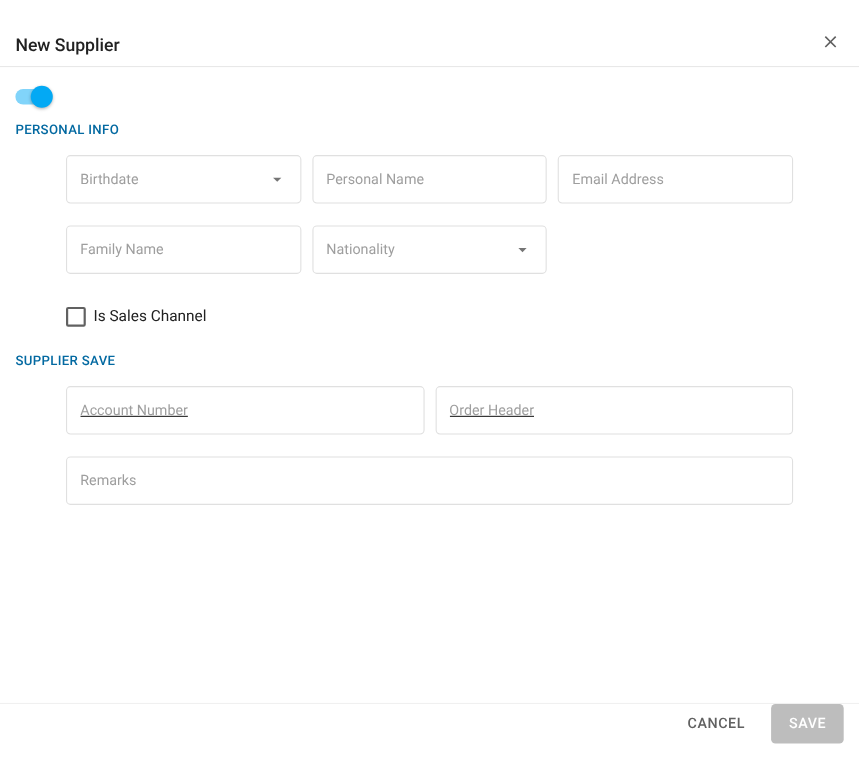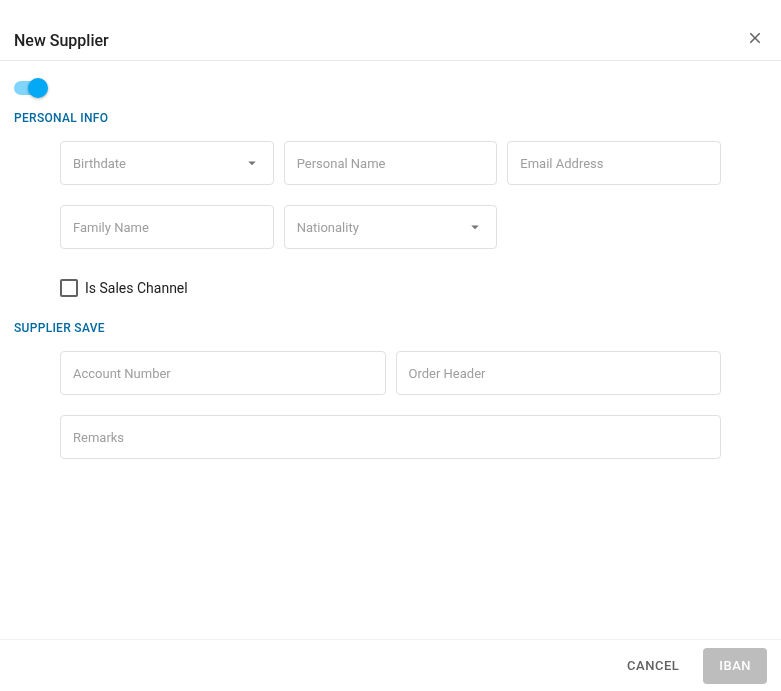--- a/index.html
+++ b/index.html
@@ -80,20 +80,21 @@
     padding-right: 46px;
     margin-bottom: 30px;
   }
   .fields-grid-2 {
     display: grid;
     grid-template-columns: repeat(2, 1fr);
     gap: 20px 10px;
     padding-left: 46px;
     padding-right: 46px;
     margin-bottom: 20px;
+    text-decoration: underline;
   }
   .fields-grid-1 {
     padding-left: 46px;
     padding-right: 46px;
     margin-bottom: 20px;
   }
 
   .field {
     position: relative;
     border: 1px solid #e0e0e0;
@@ -153,21 +154,20 @@
     width: 18px; height: 18px;
     border: 2px solid #616161;
     border-radius: 2px;
     cursor: pointer;
   }
   .chk-label { font-size: 14px; color: #212121; }
 
   .footer {
     height: 52px;
     display: flex;
-    align-items: center;
     justify-content: flex-end;
     gap: 8px;
     padding: 0 14px;
     border-top: 1px solid #f0f0f0;
     background: #fff;
   }
   .btn {
     height: 36px;
     padding: 0 16px;
     border: none;
@@ -261,16 +261,16 @@
     <div class="fields-grid-1">
       <div class="field">
         <input type="text" placeholder="Remarks" style="">
       </div>
     </div>
 
   </div>
 
   <div class="footer">
     <button class="btn btn-text">CANCEL</button>
-    <button class="btn btn-primary">IBAN</button>
+    <button class="btn btn-primary">SAVE</button>
   </div>
 
 </div>
 
 </body></html>

